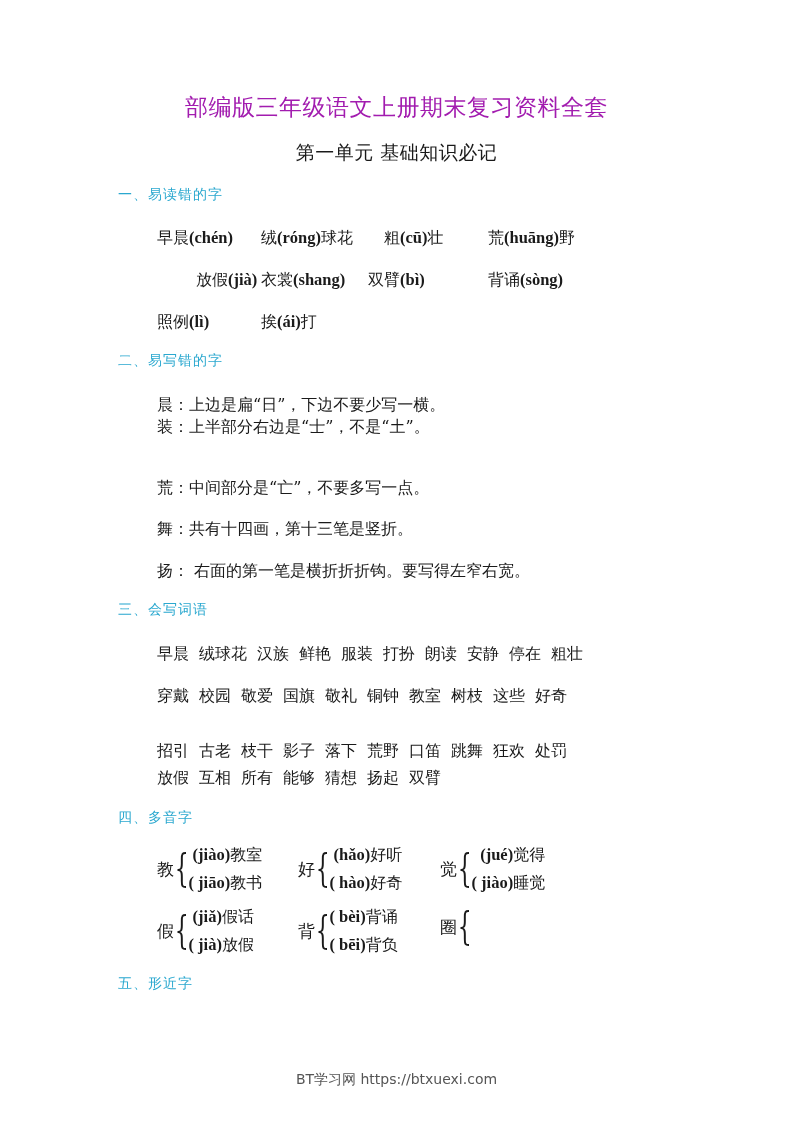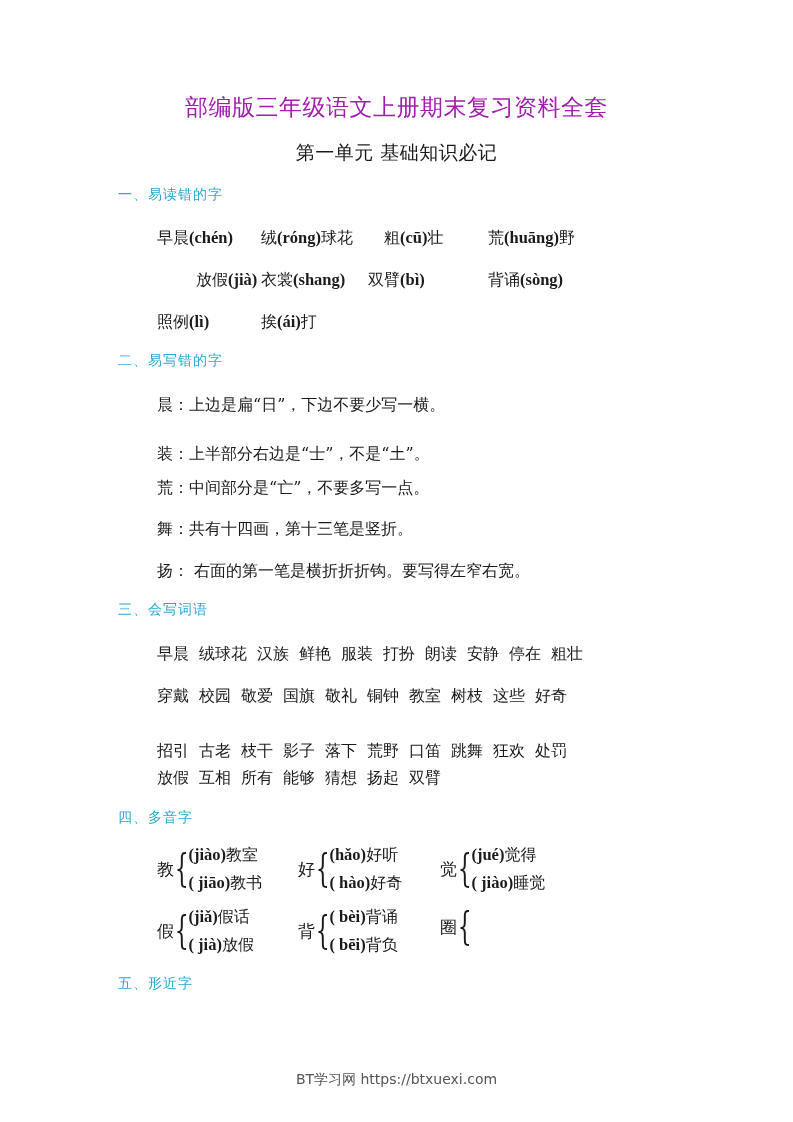--- a/index.html
+++ b/index.html
@@ -34,21 +34,21 @@
       position: absolute; display: flex; align-items: center;
       font-size: 16px;
     }
     .poly .head { font-size: 17px; margin-right: 0px; }
     .poly .brace {
       font-size: 40px; line-height: 1; transform: scaleX(0.55);
       font-family: "DejaVu Serif", serif; color: #1a1a1a;
       margin: 0 -6px 0 -5px; position: relative; top: -2px;
     }
     .poly .lines { display: flex; flex-direction: column; gap: 8px; }
-    .poly .lines div { white-space: nowrap; line-height: 20px; }
+    .poly .lines div { white-space: nowrap; line-height: 20px; text-align: right; }
     .footer {
       position: absolute; top: 1071px; left: 0; width: 793px; text-align: center;
       font-family: "DejaVu Sans", "Liberation Sans", sans-serif;
       font-size: 14px; color: #555555;
     }
   </style>
 </head>
 <body>
 
 <div>
@@ -70,21 +70,21 @@
     <div class="cell" style="left:368px; top:270px;"><span>双臂</span><span class="py">(bì)</span><span></span></div>
     <div class="cell" style="left:488px; top:270px;"><span>背诵</span><span class="py">(sòng)</span><span></span></div>
 
     <div class="cell" style="left:157px; top:312px;"><span>照例</span><span class="py">(lì)</span><span></span></div>
     <div class="cell" style="left:261px; top:312px;"><span>挨</span><span class="py">(ái)</span><span>打</span></div>
   </div>
 
   <div class="section-head" style="top:352px;">二、易写错的字</div>
   <div>
     <div class="line" style="top:395px;">晨：上边是扁“日”，下边不要少写一横。</div>
-    <div class="line" style="top:444px;text-align:center;">装：上半部分右边是“士”，不是“土”。</div>
+    <div class="line" style="top:417px;text-align:center;">装：上半部分右边是“士”，不是“土”。</div>
     <div class="line" style="top:478px;">荒：中间部分是“亡”，不要多写一点。</div>
     <div class="line" style="top:519px;">舞：共有十四画，第十三笔是竖折。</div>
     <div class="line" style="top:561px;">扬：  右面的第一笔是横折折折钩。要写得左窄右宽。</div>
   </div>
 
   <div class="section-head" style="top:601px;">三、会写词语</div>
   <div>
     <div class="line words" style="top:644px;">
       <span>早晨</span><span>绒球花</span><span>汉族</span><span>鲜艳</span><span>服装</span><span>打扮</span><span>朗读</span><span>安静</span><span>停在</span><span>粗壮</span>
     </div>

